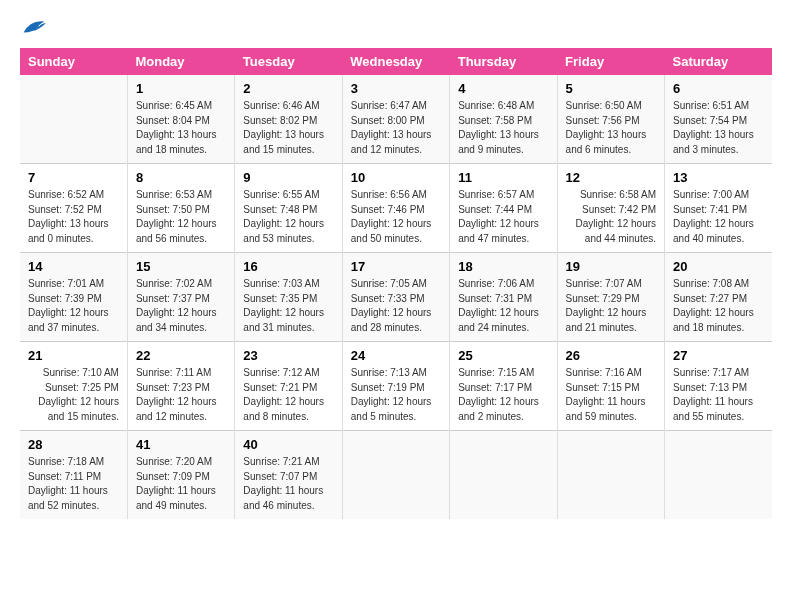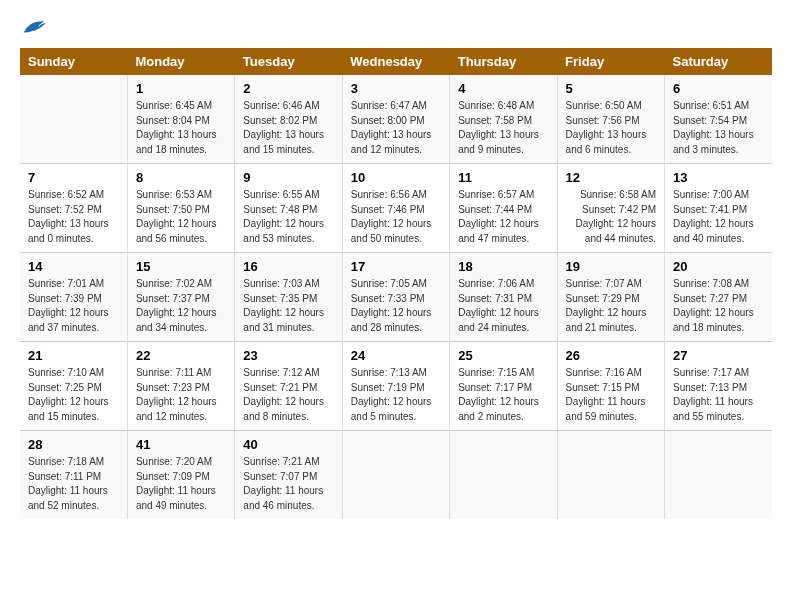--- a/index.html
+++ b/index.html
@@ -46,21 +46,21 @@
     .location {
       font-size: 16px;
       color: #555;
     }
     table {
       width: 100%;
       border-collapse: collapse;
       font-size: 11px;
     }
     thead tr th {
-      background-color: #a16207;
+      background-color: #ec4899;
       color: #fff;
       padding: 6px 8px;
       text-align: left;
       font-size: 13px;
       font-weight: bold;
     }
     tbody tr {
       border-bottom: 1px solid #ccc;
     }
     tbody tr:last-child {
@@ -274,21 +274,21 @@
           <span class="day-num">20</span>
           <div class="day-info" style="white-space: pre-line;">Sunrise: 7:08 AM
 Sunset: 7:27 PM
 Daylight: 12 hours
 and 18 minutes.</div>
         </td>
       </tr>
       <tr>
         <td>
           <span class="day-num">21</span>
-          <div class="day-info" style="white-space: pre-line;">Sunrise: 7:10 AM
+          <div class="day-info" style="white-space: pre-line; text-align: right;">Sunrise: 7:10 AM
 Sunset: 7:25 PM
 Daylight: 12 hours
 and 15 minutes.</div>
         </td>
         <td>
           <span class="day-num">22</span>
           <div class="day-info" style="white-space: pre-line;">Sunrise: 7:11 AM
 Sunset: 7:23 PM
 Daylight: 12 hours
 and 12 minutes.</div>

